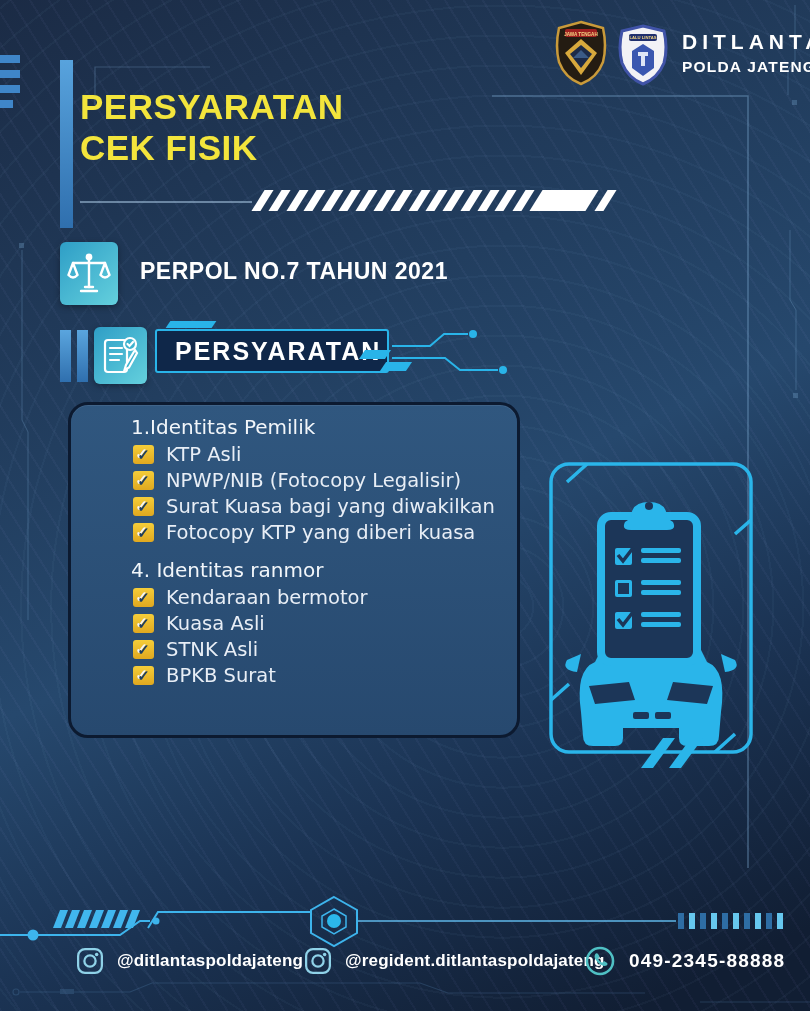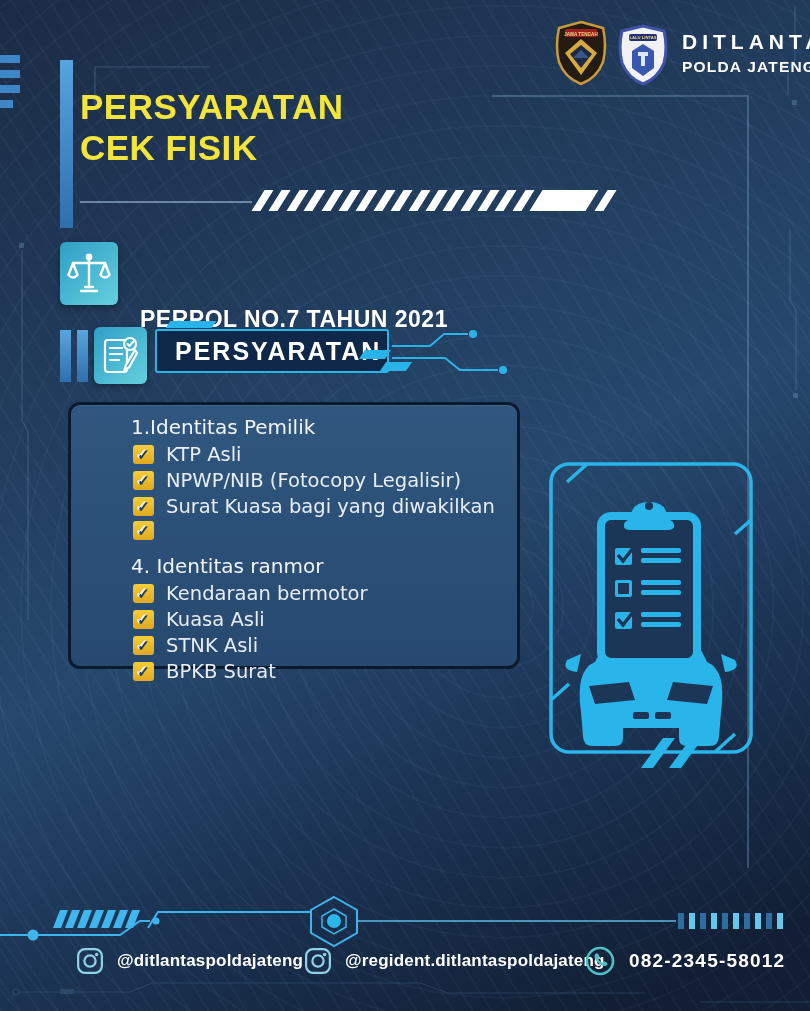--- a/index.html
+++ b/index.html
@@ -26,32 +26,32 @@
   .title-rule{position:absolute;left:80px;top:201px;width:172px;height:2px;background:rgba(170,200,228,.55);}
 
   .slash-band{position:absolute;left:258px;top:190px;display:flex;align-items:center;}
   .slash{width:9px;height:21px;background:#fff;transform:skewX(-32deg);margin-right:8.4px;}
   .slash-wide{width:56px;height:21px;background:#fff;transform:skewX(-32deg);margin-right:8.4px;}
 
   .icon-square{position:absolute;border-radius:6px;
     background:linear-gradient(135deg,#2e9ec6,#64d0dd);box-shadow:0 2px 6px rgba(0,0,0,.35);
     display:flex;align-items:center;justify-content:center;}
   .perpol-label{position:absolute;left:140px;top:258px;color:#fff;font-weight:bold;
-    font-size:23px;letter-spacing:0.5px;margin-top:48px;}
+    font-size:23px;letter-spacing:0.5px;}
 
   .vbar{position:absolute;width:11px;height:52px;background:linear-gradient(180deg,#5aa5de,#2f6fae);}
   .section-banner{position:absolute;left:155px;top:329px;width:234px;height:44px;
     background:#0f2749;border:2px solid #29b4e9;border-radius:3px;
     display:flex;align-items:center;padding-left:18px;box-sizing:border-box;}
   .section-banner span{color:#fff;font-weight:bold;font-size:25px;letter-spacing:2px;}
   .banner-accent{position:absolute;background:#29b4e9;transform:skewX(-34deg);}
 
   
-  .req-box{position:absolute;left:68px;top:402px;width:452px;height:267px;border:3px solid #0c1a30;
-    border-radius:12px;background:linear-gradient(180deg,#30577f,#27496f);
+  .req-box{position:absolute;left:68px;top:402px;width:452px;height:336px;border:3px solid #0c1a30;
+    border-radius:20px;background:linear-gradient(180deg,#30577f,#27496f);
     box-shadow:inset 0 1px 0 rgba(255,255,255,.08);box-sizing:border-box;padding:10px 0 0 60px;}
   .req-group{margin-bottom:14px;}
   .req-heading{color:#f2f6fa;font-family:"DejaVu Sans",sans-serif;font-size:20px;margin-bottom:4px;}
   .req-item{display:flex;align-items:center;margin:3px 0;}
   .cb{width:21px;height:19px;border-radius:3px;margin-left:2px;margin-right:12px;
     background:linear-gradient(180deg,#f5cd39,#e0a81f);display:flex;align-items:center;justify-content:center;
     font-size:15px;font-weight:bold;color:#1c3c60;text-shadow:-2px -1px 0 #f5f5f5;flex:0 0 auto;}
   .req-label{color:#e8eef6;font-family:"DejaVu Sans",sans-serif;font-size:19.5px;}
 
   
@@ -195,20 +195,21 @@
           <div class="req-item">
             <span class="cb">✓</span>
             <span class="req-label">NPWP/NIB (Fotocopy Legalisir)</span>
           </div>
           <div class="req-item">
             <span class="cb">✓</span>
             <span class="req-label">Surat Kuasa bagi yang diwakilkan</span>
           </div>
           <div class="req-item">
             <span class="cb">✓</span>
+            <span class="req-label">Fotocopy KTP yang diberi kuasa</span>
           </div>
         </div>
         <div class="req-group">
           <div class="req-heading">4. Identitas ranmor</div>
           <div class="req-item">
             <span class="cb">✓</span>
             <span class="req-label">Kendaraan bermotor</span>
           </div>
           <div class="req-item">
             <span class="cb">✓</span>
@@ -322,17 +323,17 @@
         </span>
         <span class="handle">@regident.ditlantaspoldajateng</span>
       </div>
       <div class="contact" style="left: 583px; top: 944px;">
         <span style="display: flex;">
           <svg width="34" height="34" viewBox="0 0 24 24">
             <circle cx="12" cy="12" r="9.2" fill="none" stroke="#4fc0c4" stroke-width="1.8"></circle>
             <path d="M8.6 7.2c.4-.8 1.6-.9 2-.2l.9 1.4c.3.5-.1 1.1-.5 1.4-.3.2-.3.6-.1 1 .4.9 1.2 1.7 2.1 2.1.4.2.8.2 1-.1.3-.4.9-.8 1.4-.5l1.4.9c.7.4.6 1.6-.2 2-1 .4-2.3.3-3.3-.2-2.1-1-3.8-2.7-4.8-4.8-.4-1-.4-2.1.1-3z" fill="#4fc0c4"></path>
           </svg>
         </span>
-        <span class="handle phone">082-2345-58012</span>
+        <span class="handle phone">049-2345-88888</span>
       </div>
     </div>
 
 </div>
 
 </body></html>

